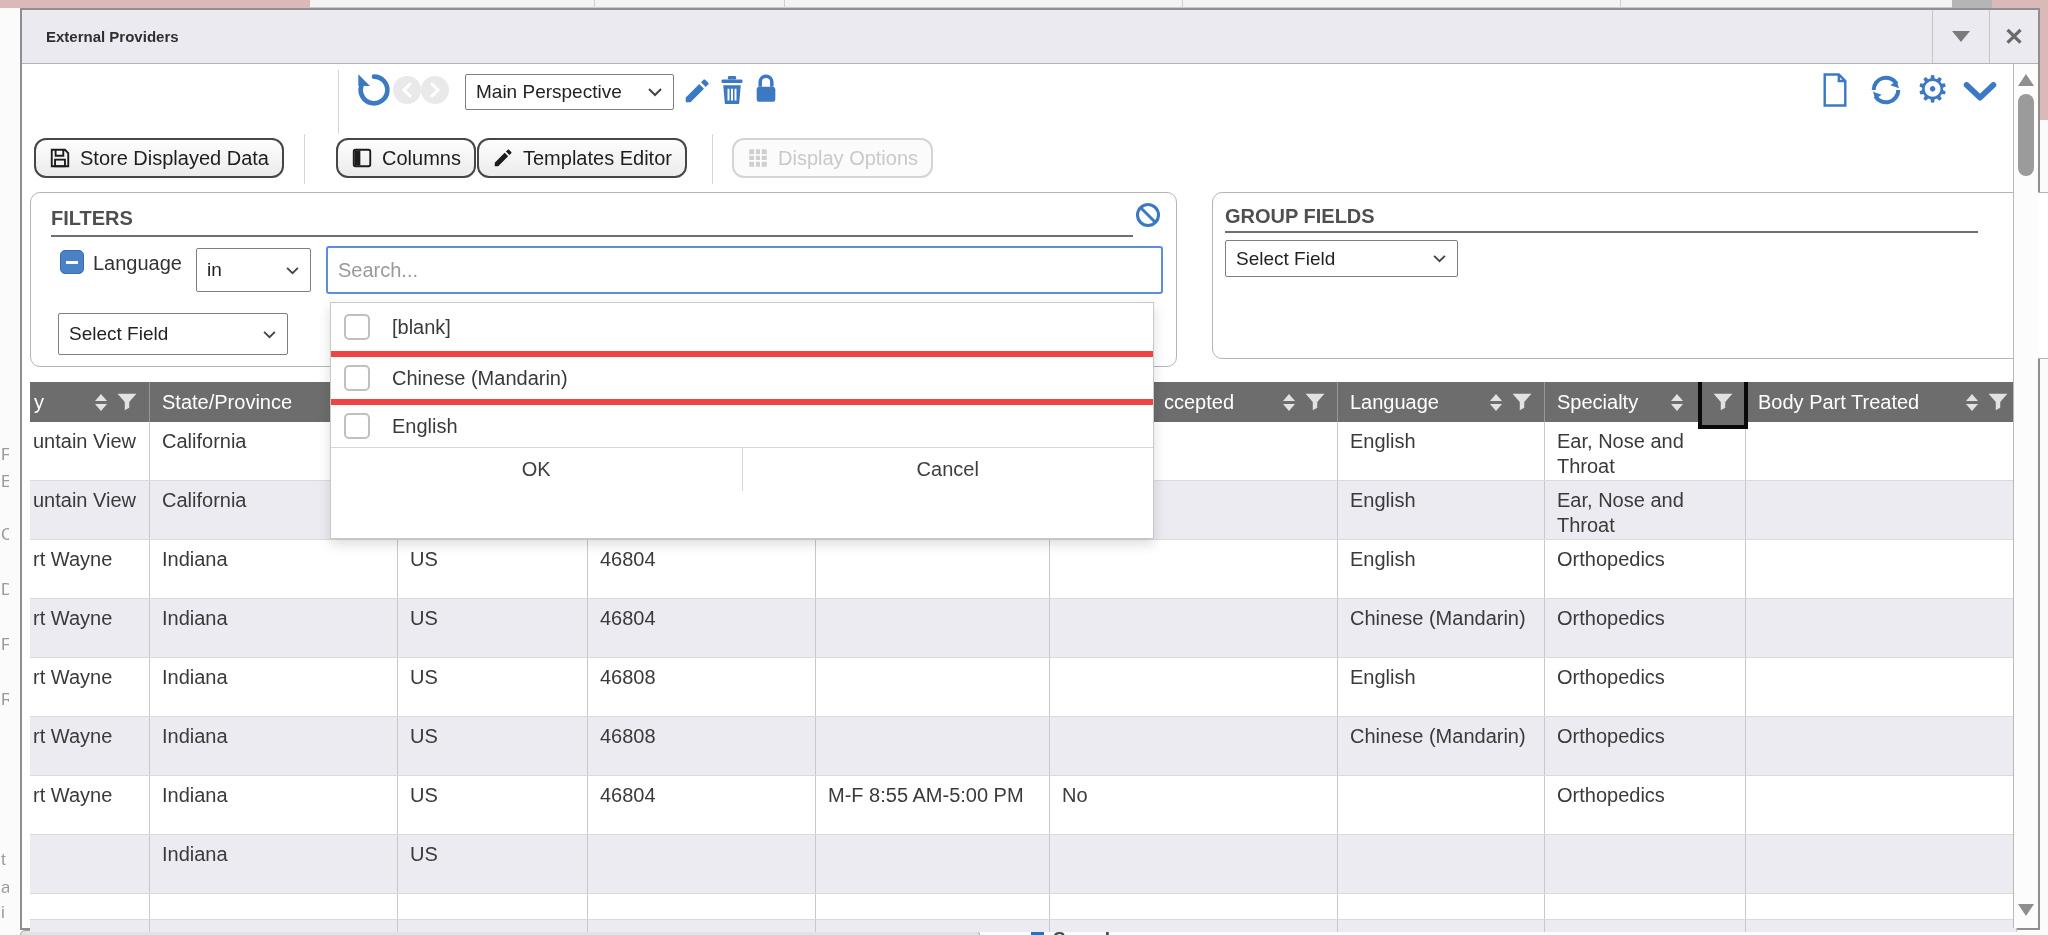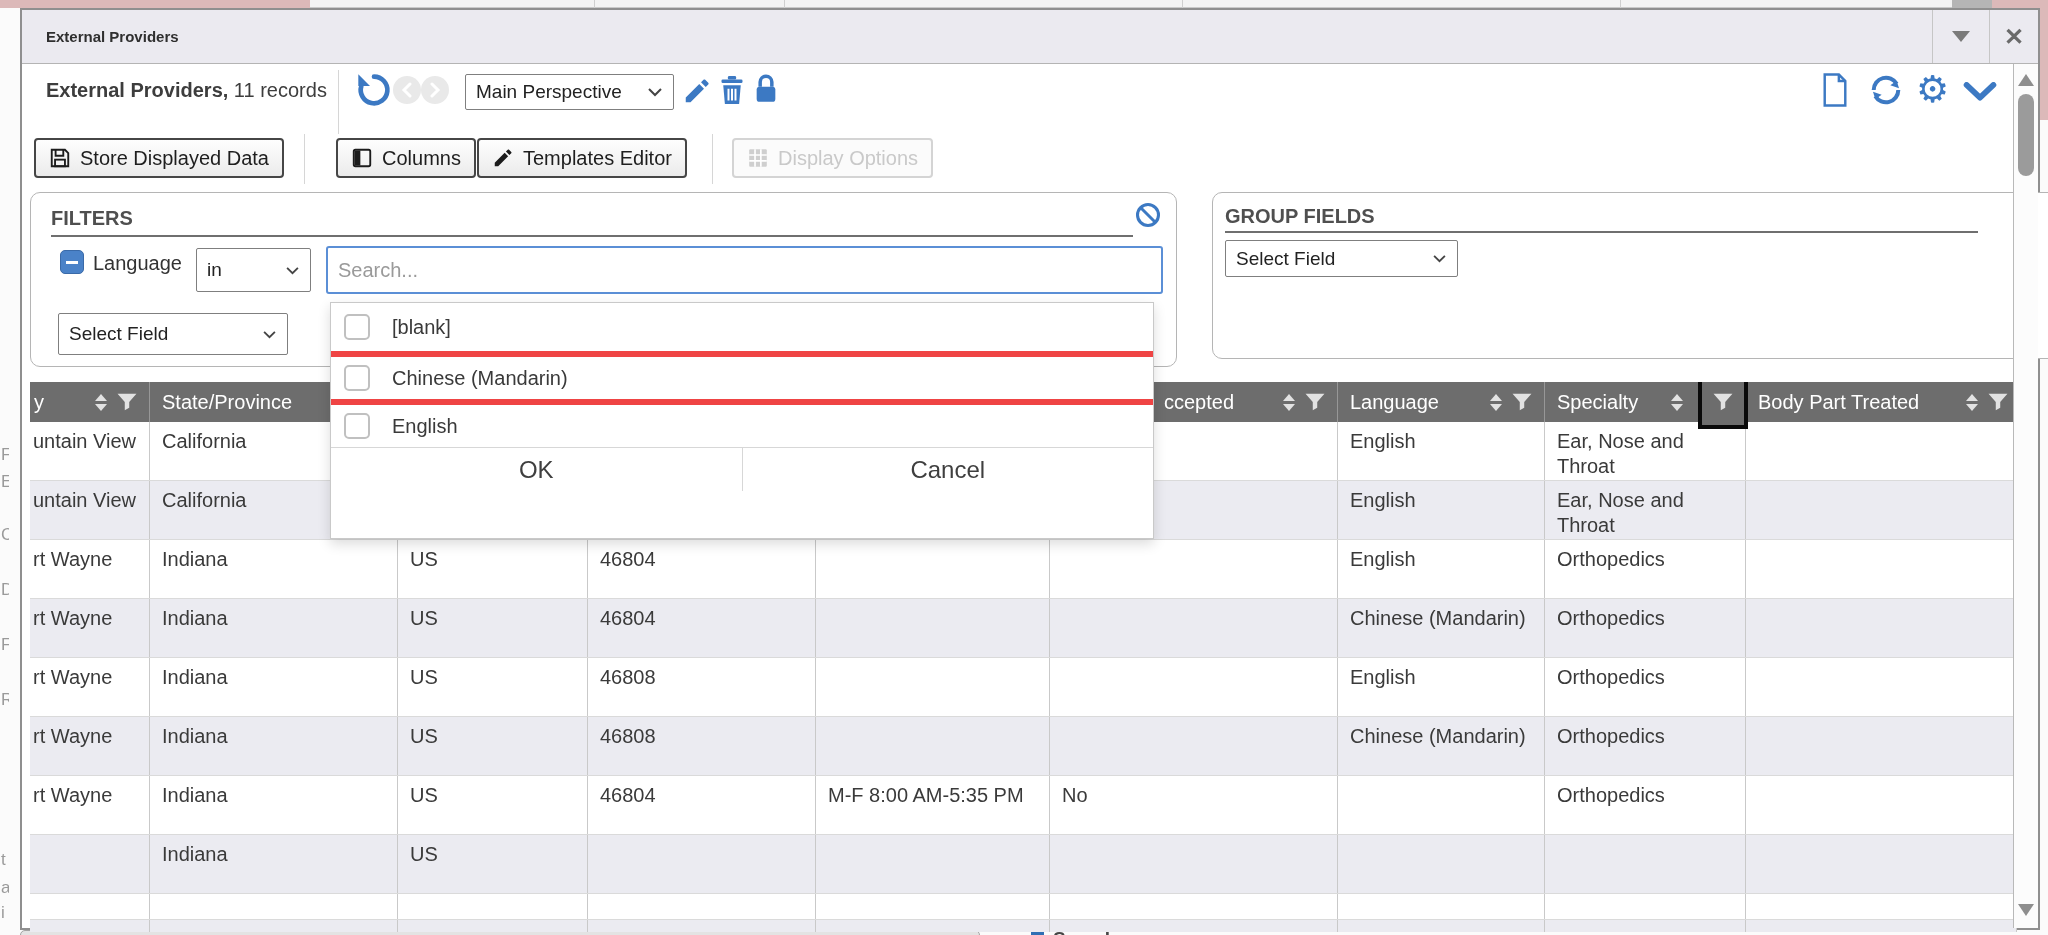--- a/index.html
+++ b/index.html
@@ -31,41 +31,41 @@
   .summary { position:absolute; left:24px; top:60px; height:40px; line-height:40px; font-size:20px; color:#3d3d3d; }
   .summary b { font-weight:bold; }
   .vdiv { position:absolute; width:1px; background:#d6d6d6; }
   .icon-btn { position:absolute; cursor:pointer; }
   .circle-btn { position:absolute; width:28px; height:28px; border-radius:50%; background:#e9e9e9; display:flex; align-items:center; justify-content:center; }
   .fake-select { position:absolute; background:#fff; border:1px solid #7f7f7f; border-radius:2px; font-size:19px; color:#222; display:flex; align-items:center; padding:0 10px; cursor:pointer; }
   .fake-select .chev { margin-left:auto; }
   .gear-glyph { position:absolute; font-size:37px; line-height:40px; color:#3c79c3; cursor:pointer; }
 
   
-  .act-btn { position:absolute; top:128px; height:40px; display:inline-flex; align-items:center; gap:9px; padding:0 13px; font-size:20px; color:#1e1e1e; background:linear-gradient(#fefefe,#ebebeb); border:2px solid #464646; border-radius:4px; cursor:pointer; white-space:nowrap; }
+  .act-btn { position:absolute; top:128px; height:40px; display:inline-flex; align-items:center; gap:9px; padding:0 13px; font-size:20px; color:#1e1e1e; background:linear-gradient(#fefefe,#ebebeb); border:2px solid #464646; border-radius:12px; cursor:pointer; white-space:nowrap; }
   .act-btn.disabled { border-color:#d4d4d4; color:#c9c9c9; background:#fbfbfb; cursor:default; }
 
   
   .panel { position:absolute; border:1px solid #b5b5b5; border-radius:10px; background:#fff; }
   .p-title { position:absolute; font-size:20px; font-weight:bold; color:#4f4f4f;text-align:center; }
   .p-rule { position:absolute; height:2px; background:#6f6f6f; }
   .checkbox-ind { position:absolute; width:24px; height:24px; background:#4a82c8; border:1px solid #3a6aa8; border-radius:5px; cursor:pointer; }
   .checkbox-ind::after { content:""; position:absolute; left:5px; top:10px; width:12px; height:3px; background:#fff; }
   .field-label { position:absolute; font-size:20px; color:#333; }
   .search-input { position:absolute; border:2px solid #5b8fd6; border-radius:3px; font-size:20px; padding:0 10px; color:#333; outline:none; font-family:"Liberation Sans", sans-serif; }
   .search-input::placeholder { color:#9a9a9a; }
 
   
   .dropdown { position:absolute; left:308px; top:292px; width:824px; height:237px; background:#fff; border:1px solid #c9c9c9; box-shadow:0 5px 12px rgba(0,0,0,.14); z-index:40; }
   .dd-item { height:48px; display:flex; align-items:center; padding-left:13px; gap:22px; border-top:6px solid #ef4444; cursor:pointer; }
   .dd-item:first-child { border-top:none; }
   .dd-check { width:26px; height:26px; border:2px solid #c0c0c0; border-radius:5px; background:#fff; flex:0 0 auto; }
   .dd-label { font-size:20px; color:#3a3a3a; }
   .dd-buttons { height:44px; display:flex; border-top:1px solid #d7d7d7; }
-  .dd-btn { flex:1; display:flex; align-items:center; justify-content:center; font-size:24px; color:#3f3f3f; cursor:pointer; }
+  .dd-btn { flex:1; display:flex; align-items:center; justify-content:center; font-size:20px; color:#3f3f3f; cursor:pointer; }
   .dd-btn + .dd-btn { border-left:1px solid #d7d7d7; }
 
   
   .table-wrap { position:absolute; left:8px; top:372px; width:1987px; height:550px; overflow:hidden; }
   .t-head, .t-row { display:grid; grid-template-columns:120px 248px 190px 228px 234px 288px 207px 201px 271px; }
   .t-head { height:40px; background:#6d6d6d; }
   .h-cell { position:relative; display:flex; align-items:center; color:#fff; font-size:20px; border-right:1px solid #979797; padding:0 6px 0 12px; overflow:visible; white-space:nowrap; }
   .h-cell.c0 { padding-left:4px; }
   .h-cell.pad-deep .h-label { padding-left:102px; }
   .h-icons { margin-left:auto; margin-right:6px; display:flex; align-items:center; gap:10px; }
@@ -124,23 +124,20 @@
   <div class="modal">
 
     <div class="titlebar">
       <div class="title">External Providers</div>
       <div class="tb-btn min">
           <span class="tri-down"></span>
         </div>
       <div class="tb-btn close">✕</div>
     </div>
 
-    <div class="summary">
-      <b>External Providers,</b><span> 11 records</span>
-    </div>
     <div class="vdiv" style="left:316px;top:60px;height:64px"></div>
 
     <div class="icon-btn" style="left:332px;top:60px;width:40px;height:40px">
       <svg width="40" height="40" viewBox="0 0 24 24">
           <path d="M12 4a8 8 0 1 1-7.6 5.6" fill="none" stroke="#3c79c3" stroke-width="2.8" stroke-linecap="round"></path>
           <path d="M2.6 2.6v7h7z" fill="#3c79c3"></path>
         </svg>
     </div>
     <div class="circle-btn" style="left:371px;top:66px">
       <svg width="14" height="16" viewBox="0 0 14 16">
@@ -445,21 +442,21 @@
             <div class="t-cell c5"></div>
             <div class="t-cell c6">Chinese (Mandarin)</div>
             <div class="t-cell c7">Orthopedics</div>
             <div class="t-cell c8"></div>
           </div>
           <div class="t-row">
             <div class="t-cell c0">rt Wayne</div>
             <div class="t-cell c1">Indiana</div>
             <div class="t-cell c2">US</div>
             <div class="t-cell c3">46804</div>
-            <div class="t-cell c4">M-F 8:00 AM-5:35 PM</div>
+            <div class="t-cell c4">M-F 8:55 AM-5:00 PM</div>
             <div class="t-cell c5">No</div>
             <div class="t-cell c6"></div>
             <div class="t-cell c7">Orthopedics</div>
             <div class="t-cell c8"></div>
           </div>
           <div class="t-row">
             <div class="t-cell c0"></div>
             <div class="t-cell c1">Indiana</div>
             <div class="t-cell c2">US</div>
             <div class="t-cell c3"></div>

